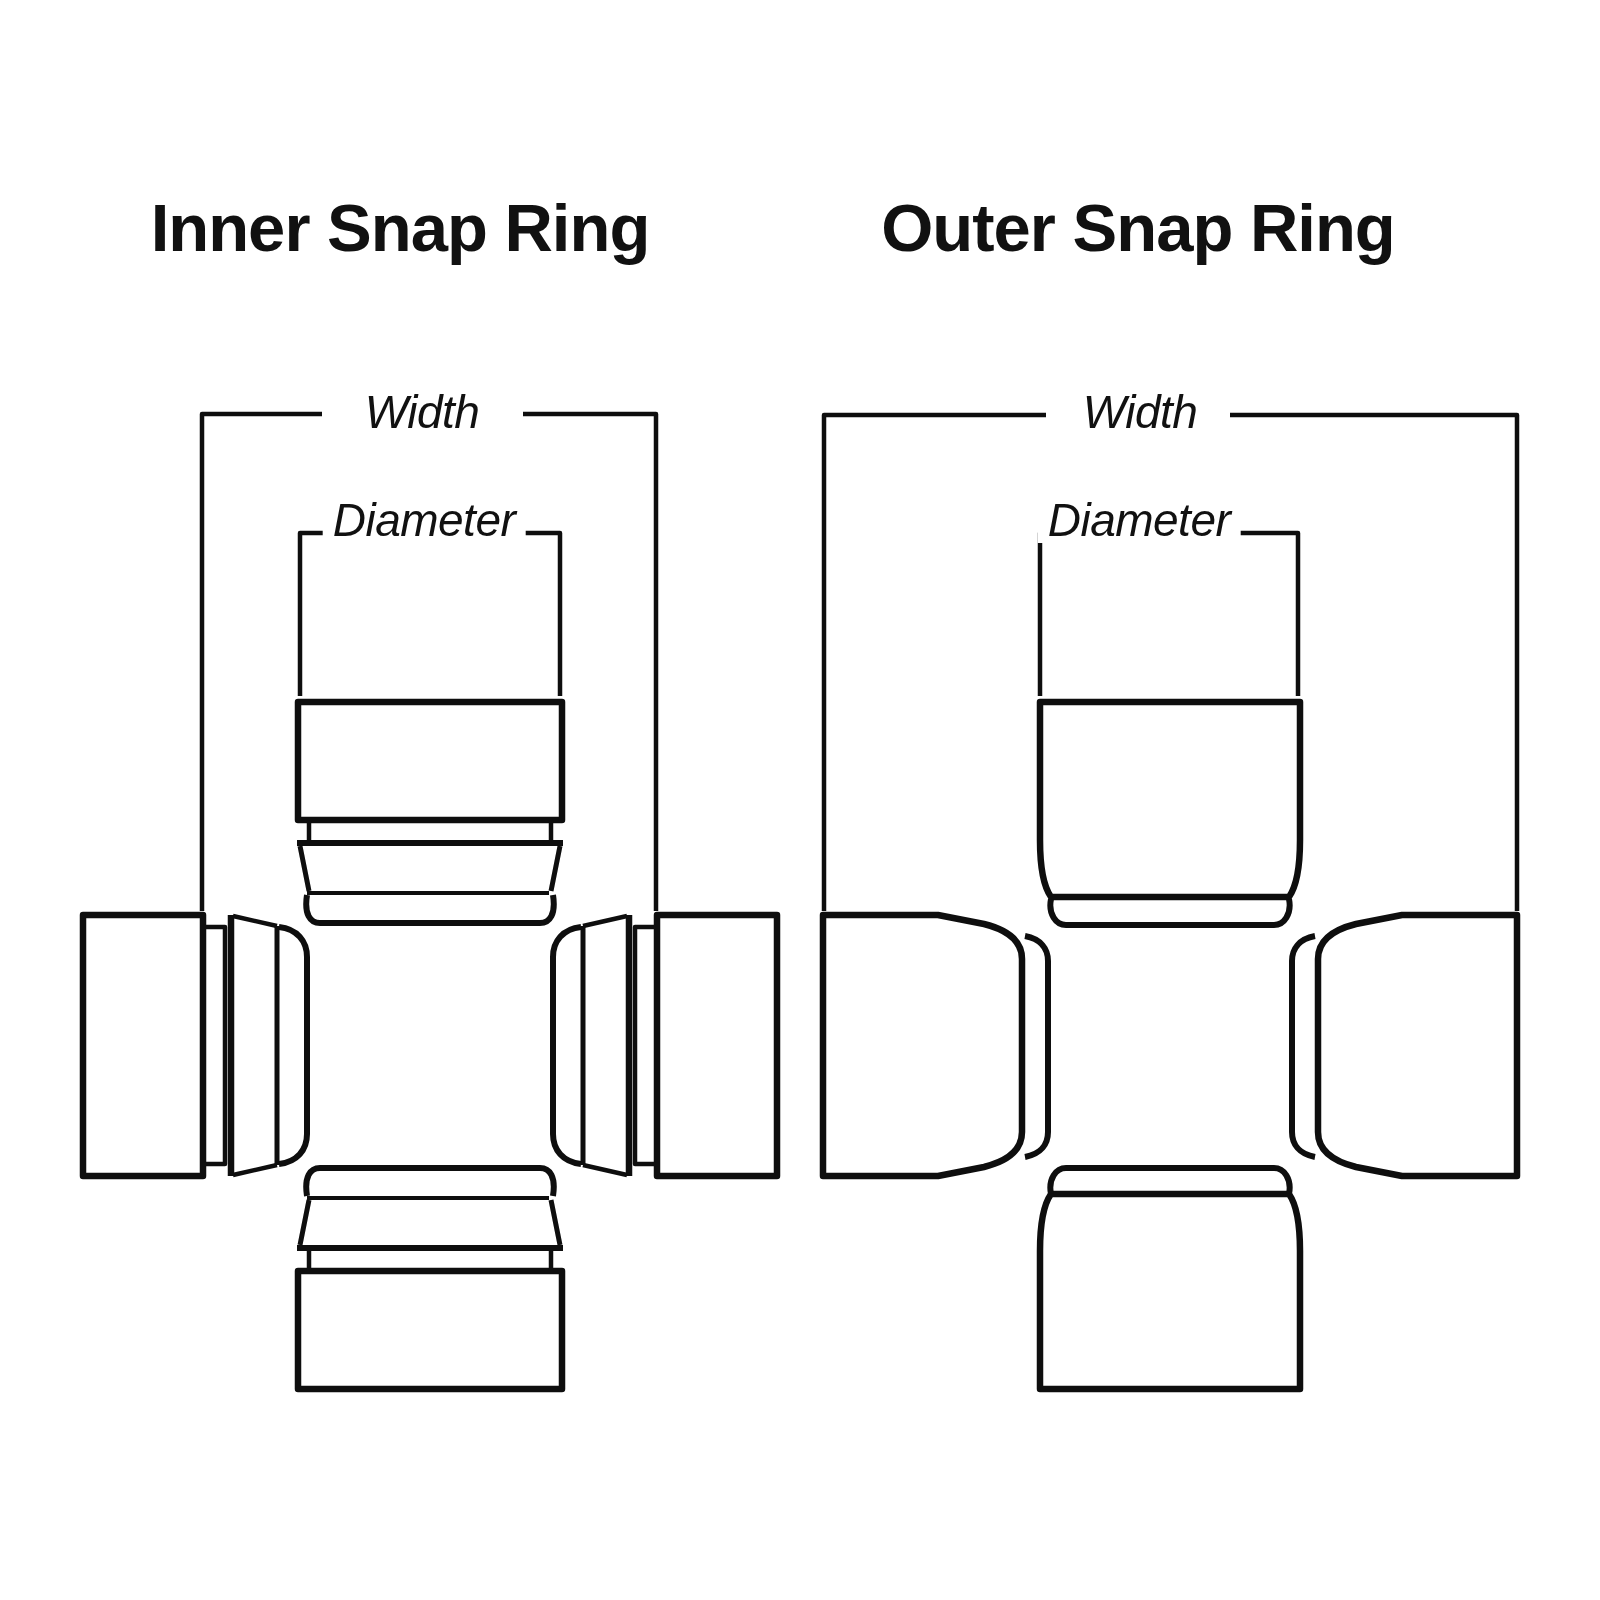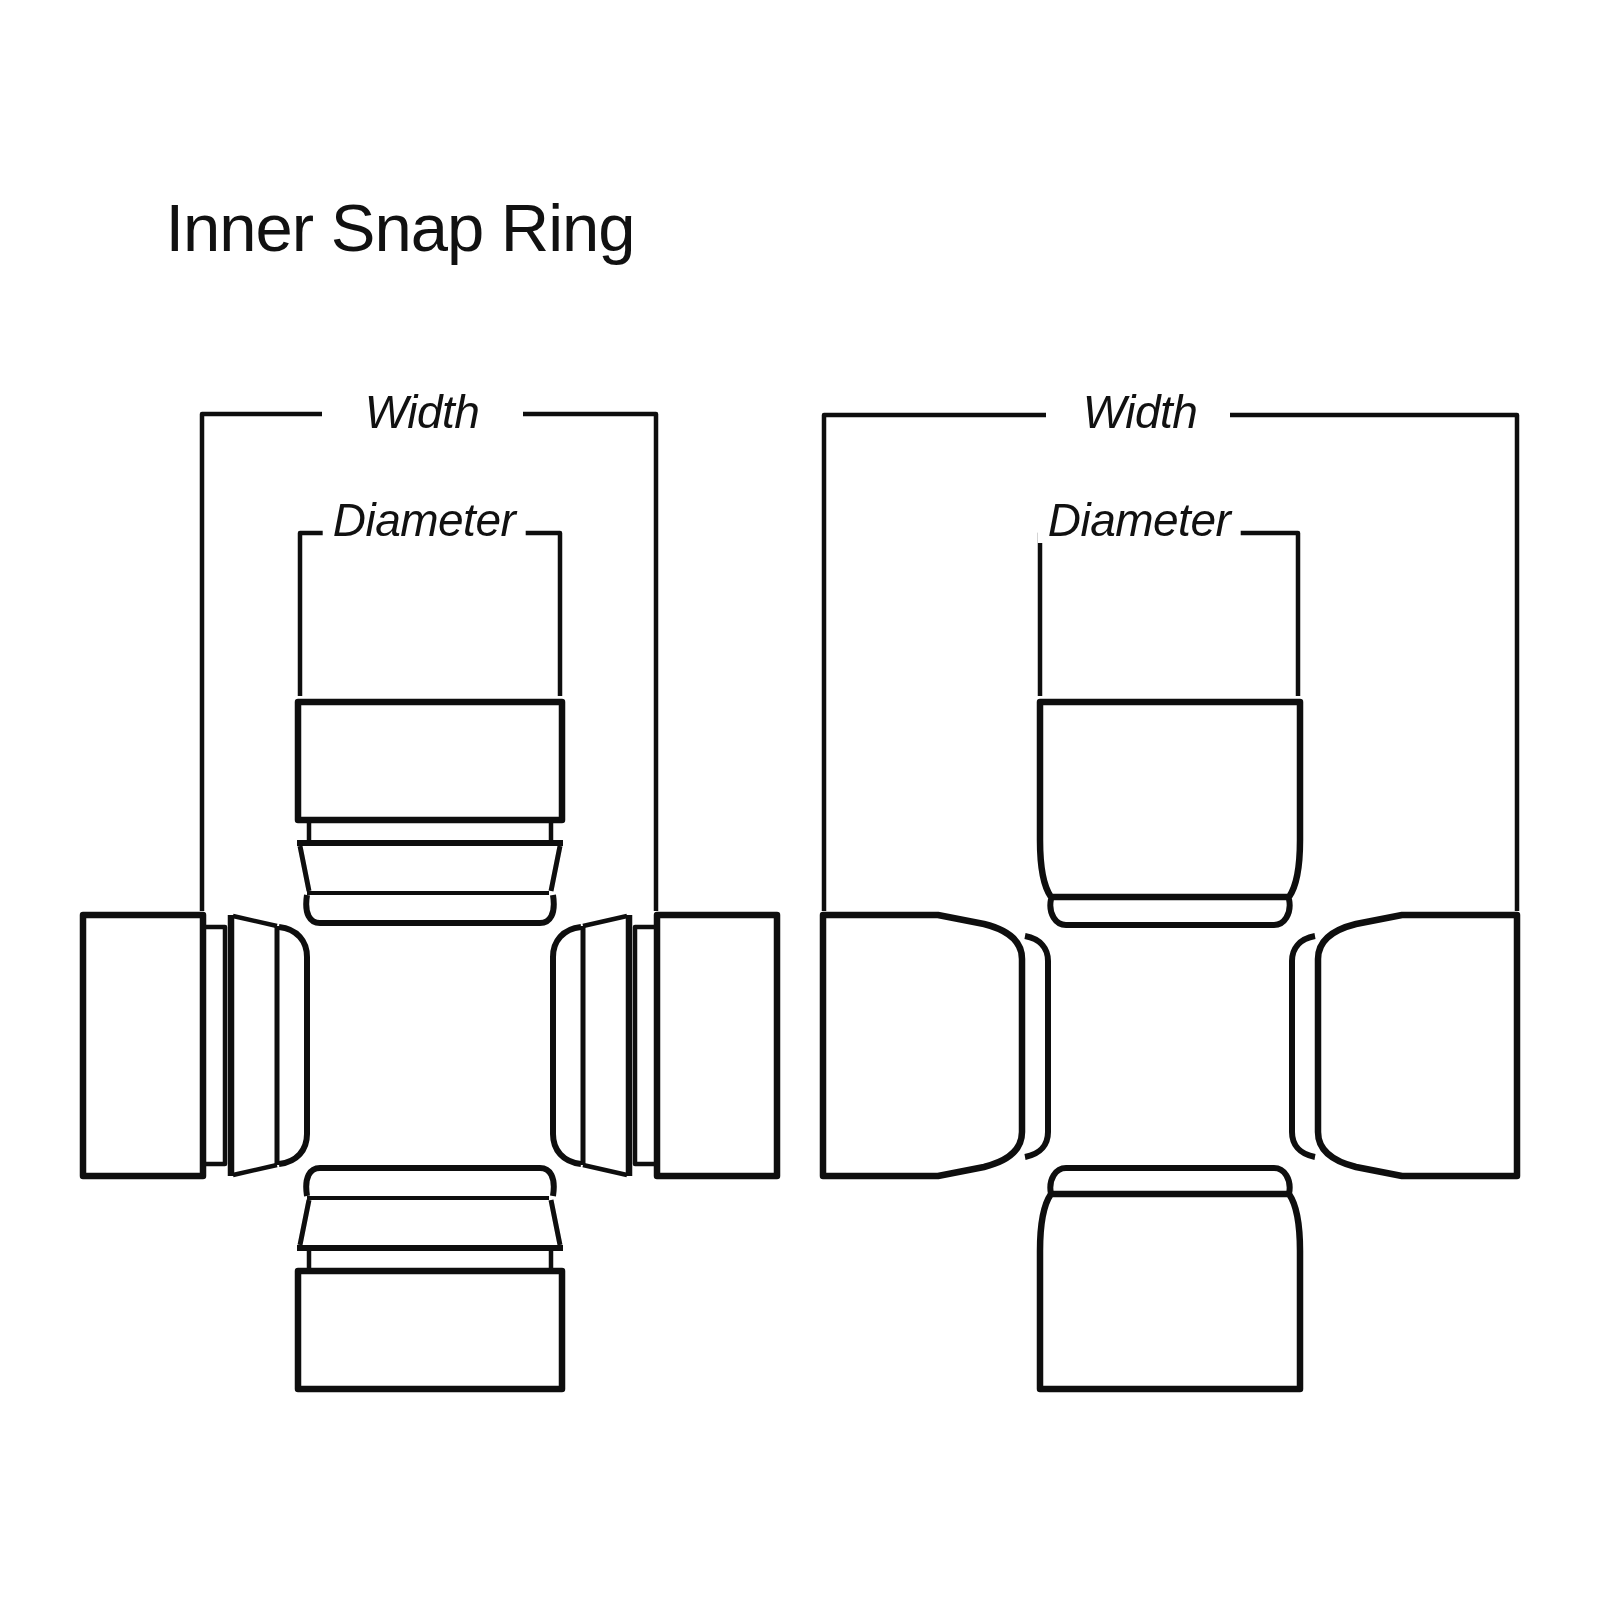--- a/index.html
+++ b/index.html
@@ -25,20 +25,21 @@
     transform: translate(-50%, -50%);
     white-space: nowrap;
     color: #111111;
     background: #ffffff;
     line-height: 1;
   }
   .title {
     font-size: 67px;
     letter-spacing: -1px;
     padding: 0 6px;
+    font-weight: bold;
   }
   .dim-label {
     font-size: 46px;
     letter-spacing: -0.5px;
     padding: 0 10px;
     font-style: italic;
   }
   .t-inner-title   { left: 400px;  top: 227px; }
   .t-outer-title   { left: 1138px; top: 227px; }
   .l-inner-width   { left: 422px;  top: 412px; }
@@ -135,20 +136,21 @@
       <g stroke-width="6">
         <path d="M1051 899 C1048 914 1056 925 1066 925 L1274 925 C1284 925 1292 914 1289 899"></path>
         <path d="M1051 1194 C1048 1179 1056 1168 1066 1168 L1274 1168 C1284 1168 1292 1179 1289 1194"></path>
         <path d="M1025 936 C1041 939 1048 949 1048 961 L1048 1132 C1048 1144 1041 1154 1025 1157"></path>
         <path d="M1315 936 C1299 939 1292 949 1292 961 L1292 1132 C1292 1144 1299 1154 1315 1157"></path>
       </g>
     </g>
   </svg>
 
   <div class="txt title t-inner-title">Inner Snap Ring</div>
+  <div class="txt title t-outer-title">Outer Snap Ring</div>
 
   <div class="txt dim-label l-inner-width">Width</div>
   <div class="txt dim-label l-inner-diam">Diameter</div>
 
   <div class="txt dim-label l-outer-width">Width</div>
   <div class="txt dim-label l-outer-diam">Diameter</div>
 
 </div>
 
 </body></html>

